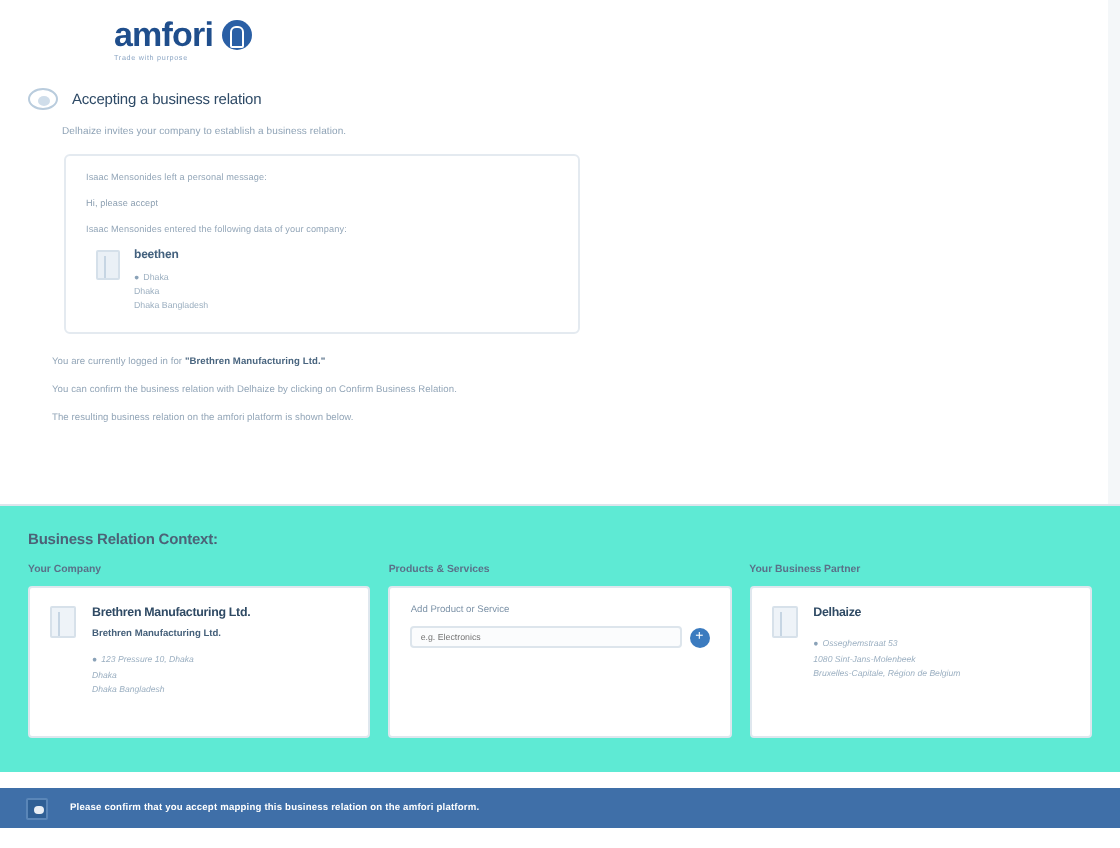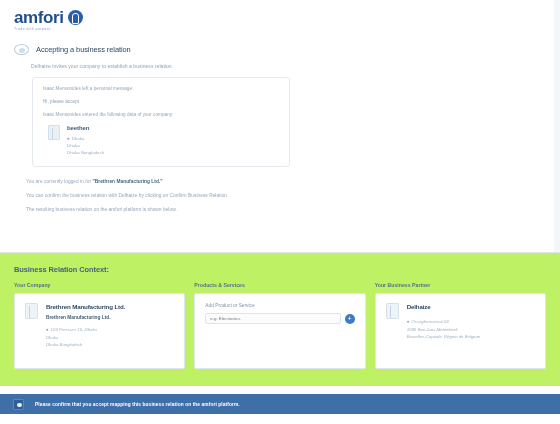--- a/index.html
+++ b/index.html
@@ -6,21 +6,21 @@
   html, body {
     margin: 0; padding: 0;
     width: 560px; height: 424px;
     background: #ffffff;
     font-family: "Liberation Sans", sans-serif;
     overflow: hidden;
   }
   .page { position: relative; width: 560px; height: 424px; background: #ffffff; }
 
   
-  .logo-bar { padding: 10px 0 0 14px; height: 38px; }
+  .logo-bar { padding: 10px 0 0 14px; height: 38px; margin-left: 43px; }
   .logo { display: flex; align-items: flex-start; }
   .logo-word {
     font-size: 17px; font-weight: bold; color: #1f4e8c;
     letter-spacing: -0.4px; line-height: 15px;
   }
   .logo-tag {
     font-size: 3.6px; color: #8ca6c4; letter-spacing: 0.35px;
     margin-top: 2px; line-height: 5px;
   }
   .logo-mark {
@@ -70,21 +70,21 @@
   .pin { color: #8aa2b8; margin-right: 2px; }
 
   
   .paras { margin: 12px 0 0 26px; }
   .para { font-size: 4.8px; color: #93a6b8; margin-bottom: 9px; letter-spacing: 0.04px; }
   .para strong { color: #49657f; font-weight: bold; }
 
   
   .context {
     position: absolute; left: 0; top: 252px; width: 560px; height: 134px;
-    background: #bef264; border-top: 1px solid #dde5ec;
+    background: #5eead4; border-top: 1px solid #dde5ec;
   }
   .context-title {
     font-size: 7.5px; font-weight: bold; color: #4c6277;
     padding: 12px 0 0 14px; letter-spacing: -0.1px;
   }
   .cols { display: flex; padding: 8px 14px 0 14px; gap: 9px; }
   .col { flex: 1; }
   .col-head { font-size: 5.2px; font-weight: bold; color: #5a7088; margin-bottom: 5px; }
   .panel {
     background: #ffffff; border: 1px solid #dfe7ee; border-radius: 2px;

